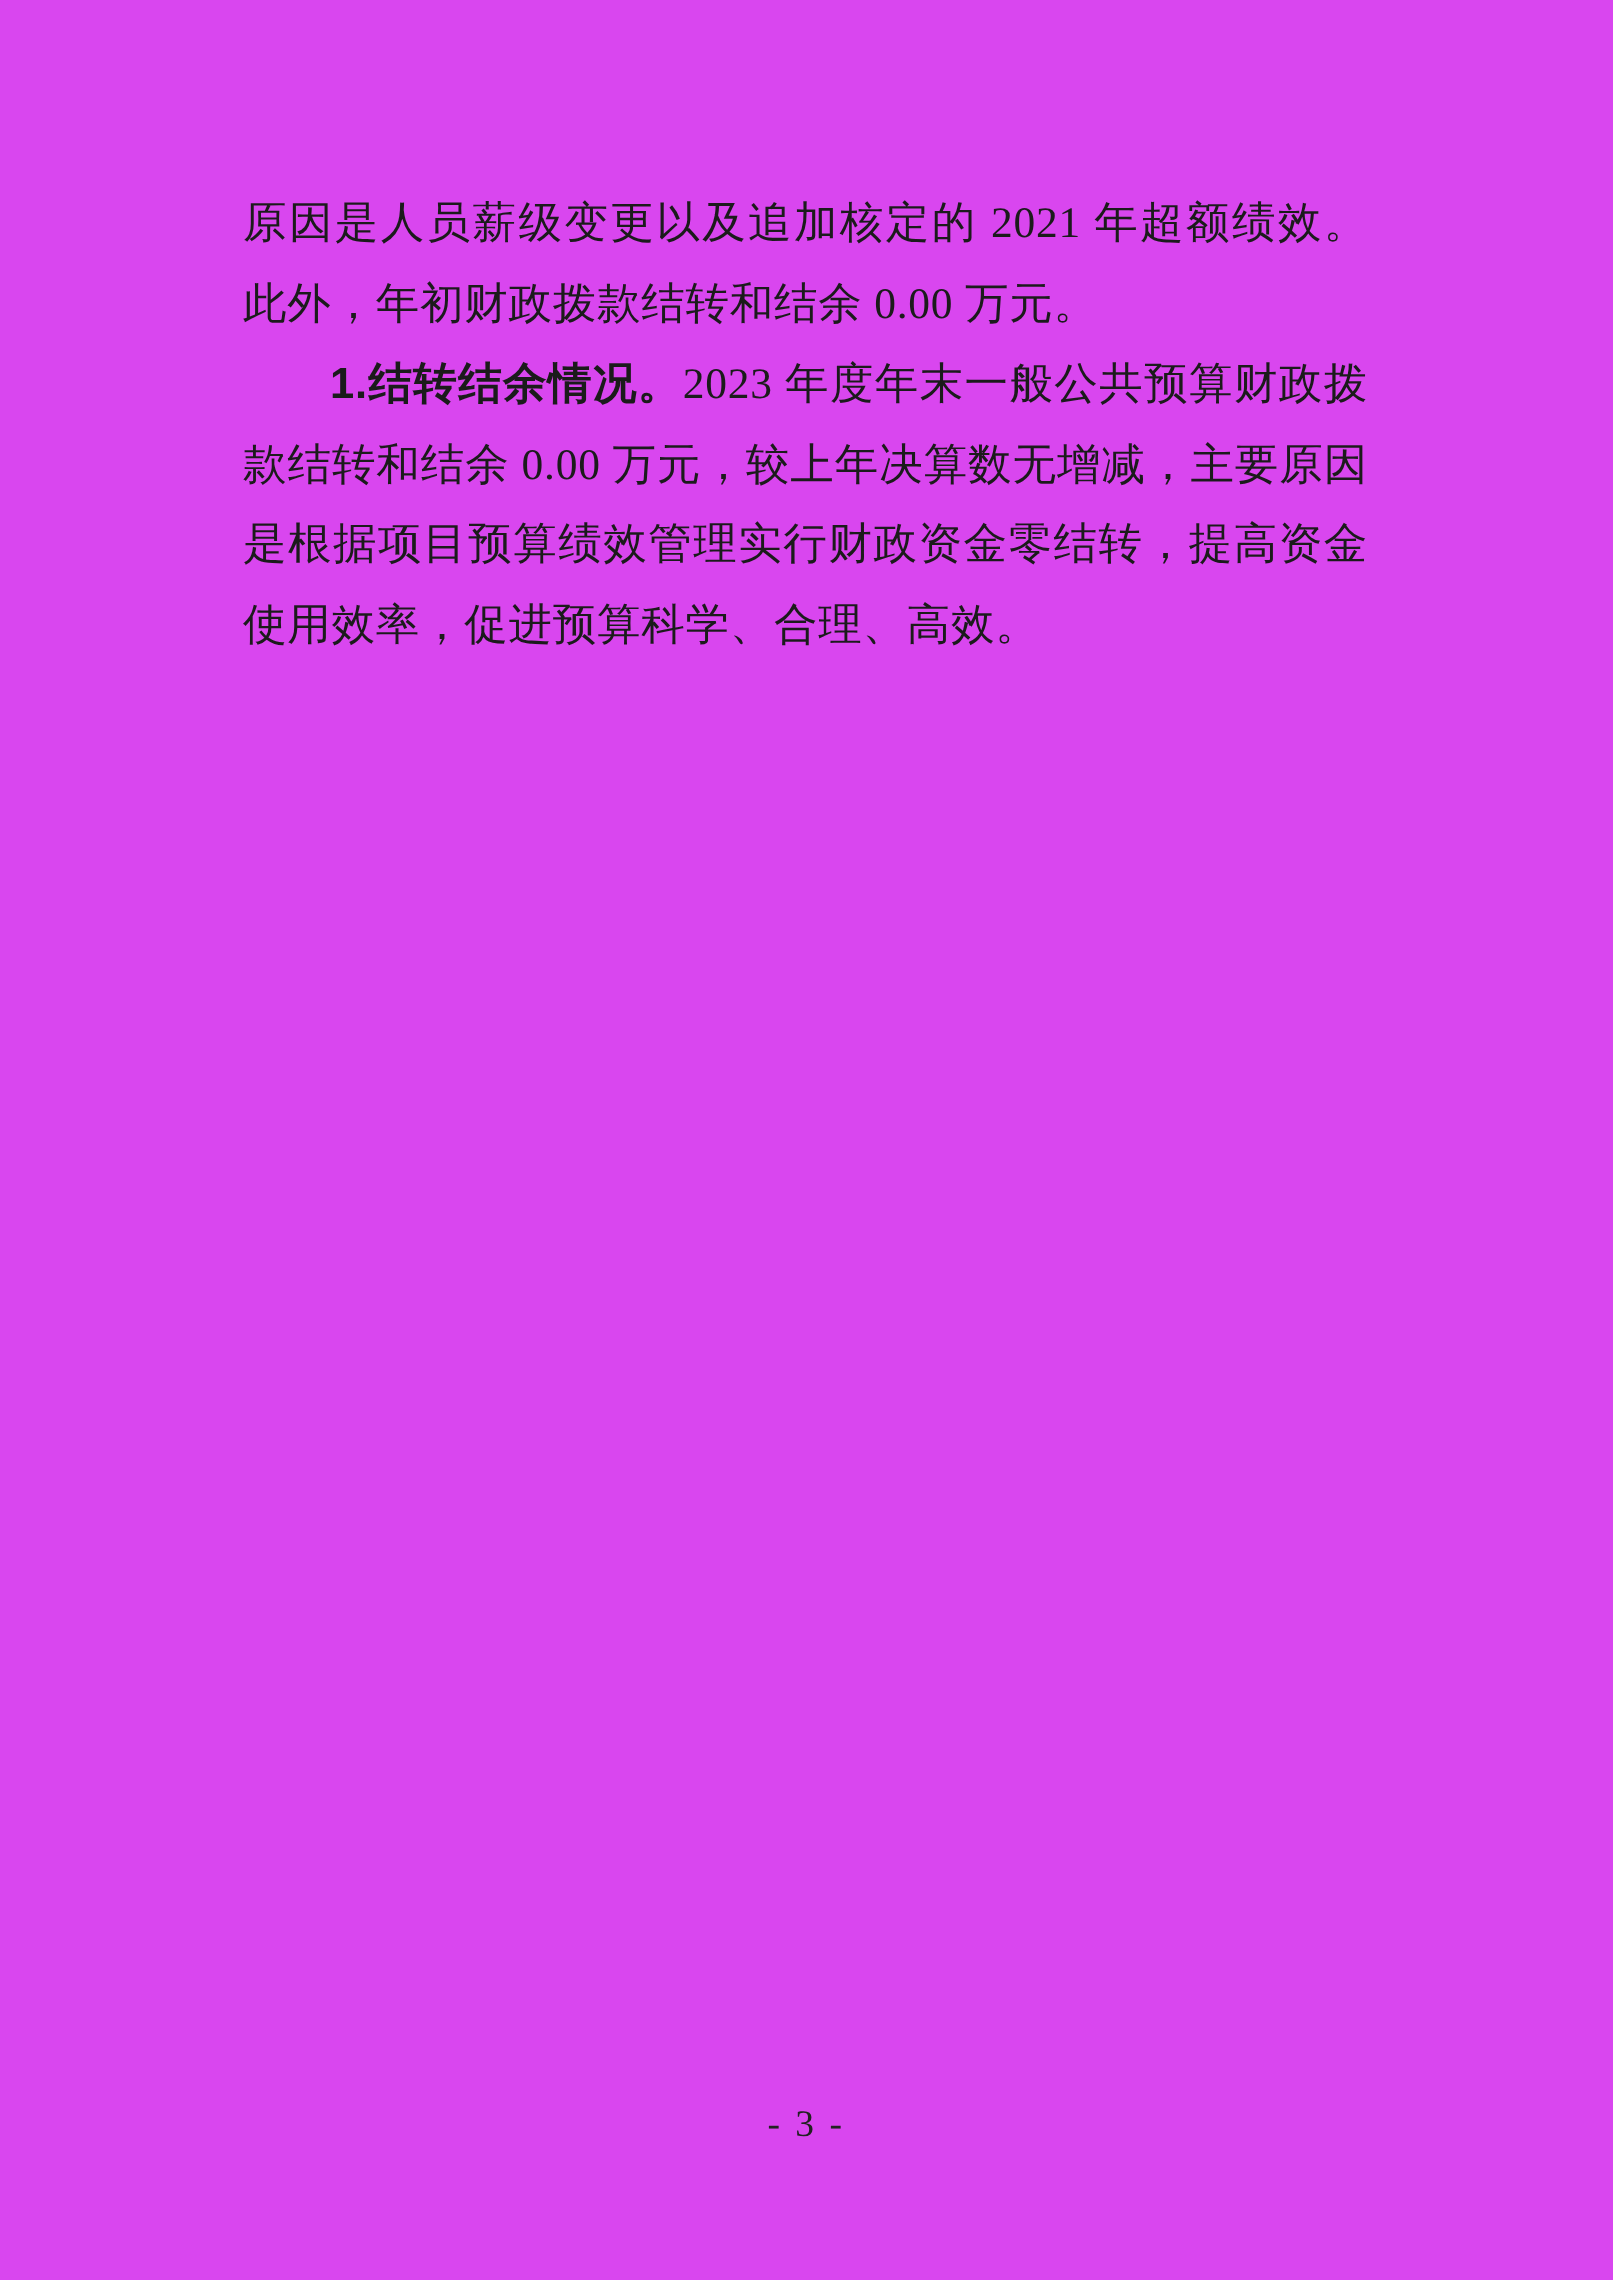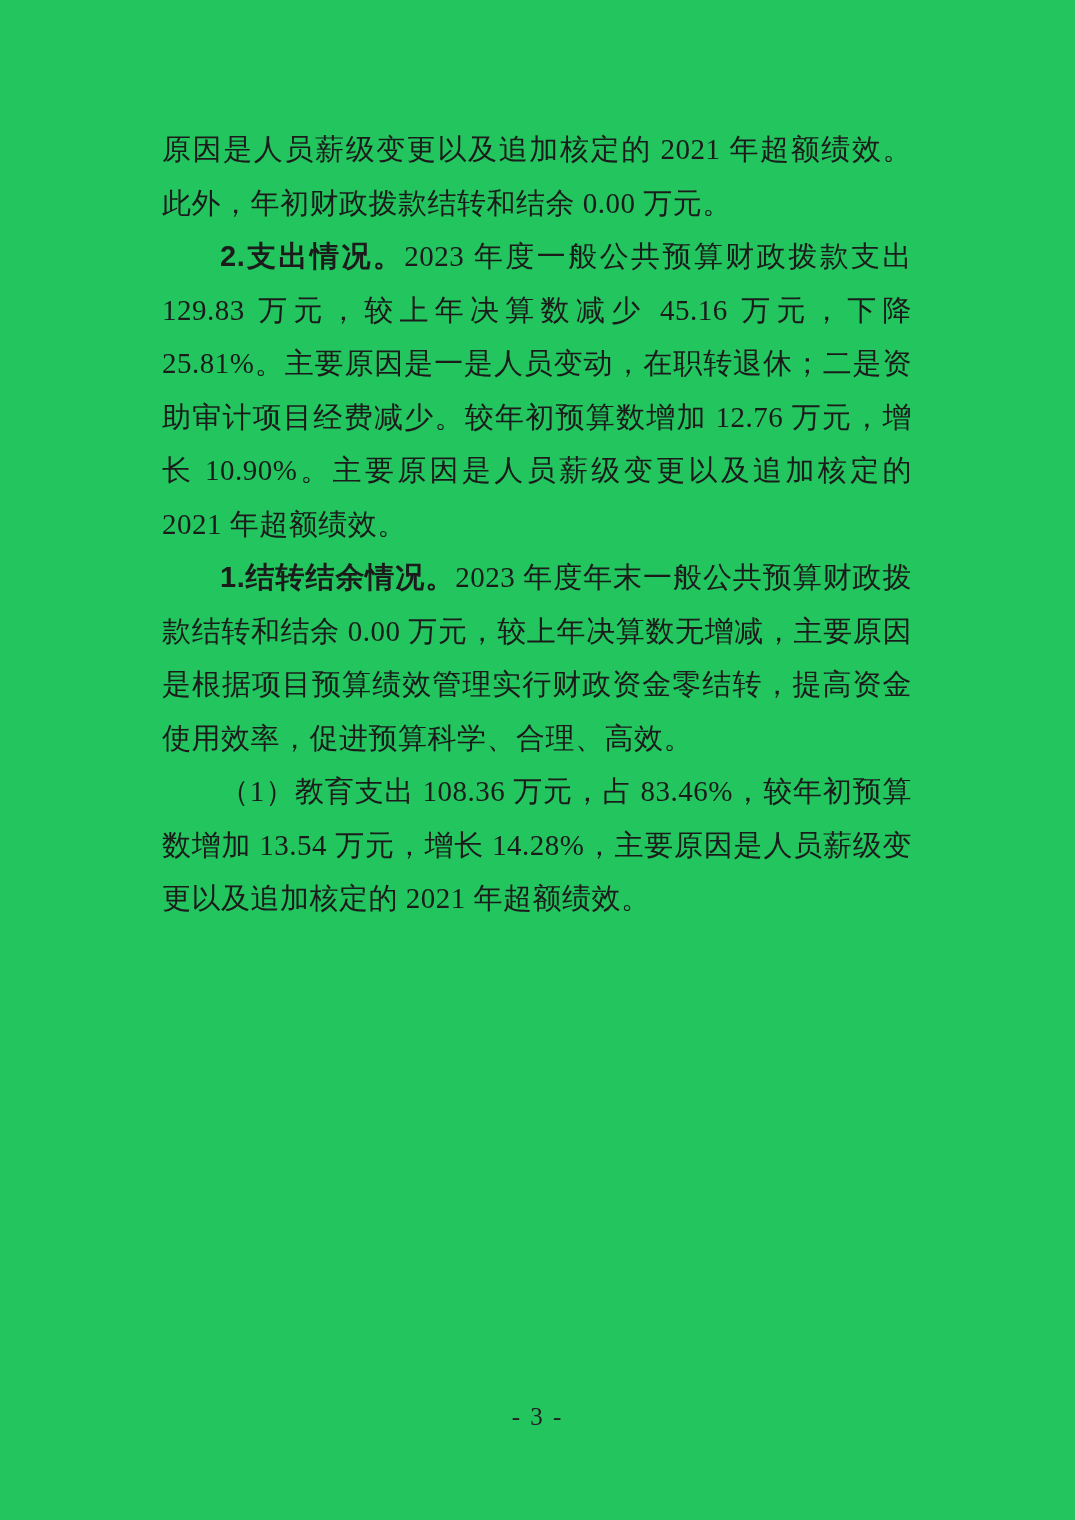--- a/index.html
+++ b/index.html
@@ -4,21 +4,21 @@
 <style>
   html, body {
     margin: 0;
     padding: 0;
     background: #ffffff;
   }
   .page {
     position: relative;
     width: 1075px;
     height: 1520px;
-    background: #22c55e;
+    background: #d946ef;
     overflow: hidden;
     font-family: "Liberation Serif", "DejaVu Serif", serif;
     color: #1b1b1b;
   }
   .text-body {
     position: absolute;
     left: 162px;
     top: 123px;
     width: 750px;
   }
@@ -50,18 +50,16 @@
     letter-spacing: 2px;
     color: #222222;
   }
 </style>
 </head>
 <body>
 
 <div class="page">
   <div class="text-body">
       <p class="para"><span>原因是人员薪级变更以及追加核定的 2021 年超额绩效。此外，年初财政拨款结转和结余 0.00 万元。</span></p>
-      <p class="para indent"><b class="lead">2.支出情况。</b><span>2023 年度一般公共预算财政拨款支出 129.83 万元，较上年决算数减少 45.16 万元，下降 25.81%。主要原因是一是人员变动，在职转退休；二是资助审计项目经费减少。较年初预算数增加 12.76 万元，增长 10.90%。主要原因是人员薪级变更以及追加核定的 2021 年超额绩效。</span></p>
       <p class="para indent"><b class="lead">1.结转结余情况。</b><span>2023 年度年末一般公共预算财政拨款结转和结余 0.00 万元，较上年决算数无增减，主要原因是根据项目预算绩效管理实行财政资金零结转，提高资金使用效率，促进预算科学、合理、高效。</span></p>
-      <p class="para indent"><span>（1）教育支出 108.36 万元，占 83.46%，较年初预算数增加 13.54 万元，增长 14.28%，主要原因是人员薪级变更以及追加核定的 2021 年超额绩效。</span></p>
     </div>
   <div class="footer">- 3 -</div>
 </div>
 
 </body></html>

